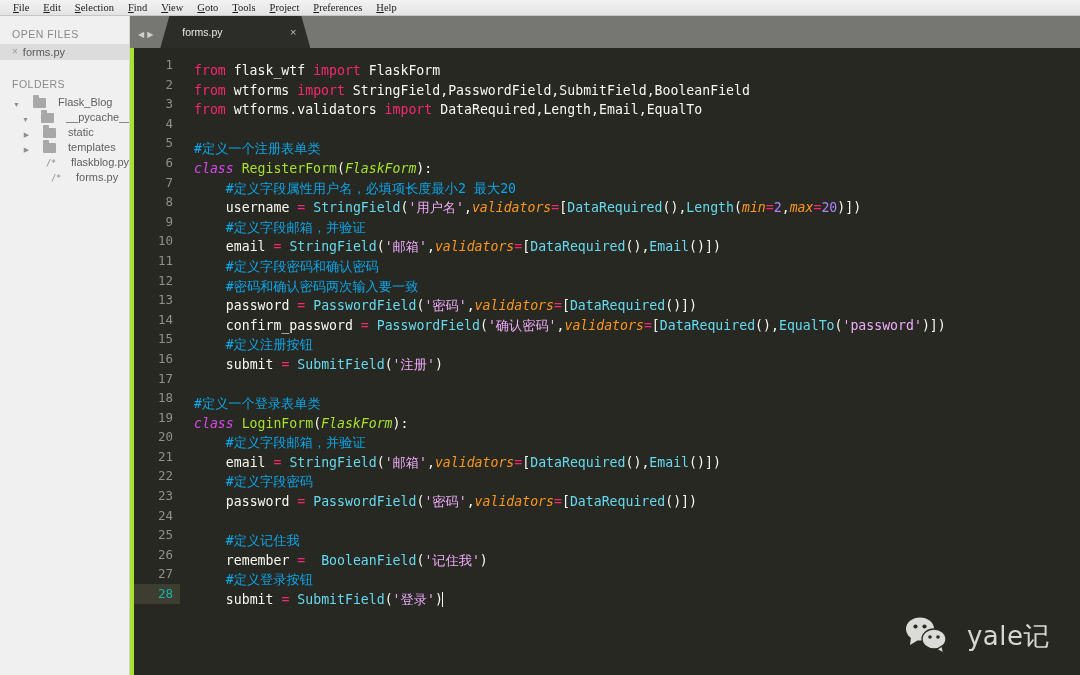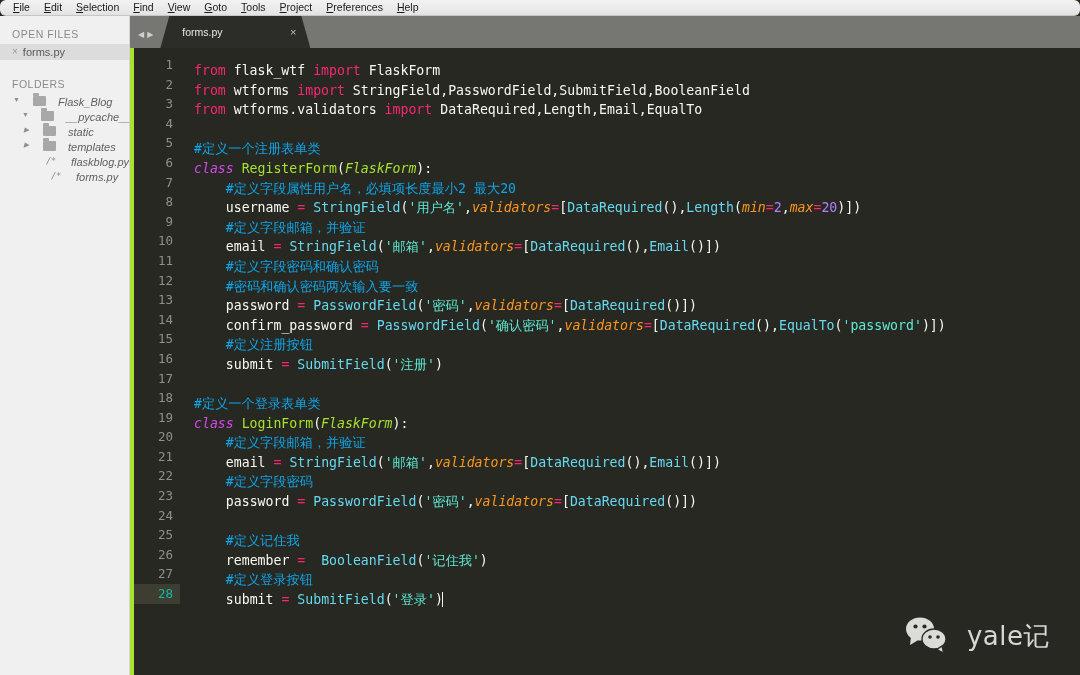--- a/index.html
+++ b/index.html
@@ -13,22 +13,21 @@
   
   #menubar {
     height: 16px;
     background: linear-gradient(to bottom, #f2f2f2 0%, #eaeaea 60%, #e2e2e2 100%);
     border-bottom: 1px solid #c6c6c6;
     display: flex;
     align-items: center;
     padding-left: 6px;
     font-size: 10.5px;
     color: #1a1a1a;
-    font-family: Liberation Sans, sans-serif;
-    border-radius: 6px;
+    font-family: Liberation Serif, serif;
   }
   .menu-item {
     padding: 0 7px;
     line-height: 15px;
     white-space: nowrap;
     cursor: default;
   }
   .menu-item u { text-decoration: underline; }
 
   
@@ -64,27 +63,26 @@
     display: flex;
     align-items: center;
     gap: 5px;
     color: #5a5a5a;
     font-size: 11px;
   }
   .x-glyph { color: #9a9a9a; font-size: 10px; line-height: 1; }
   .folders-head { margin-top: 16px; }
   .tree-row {
     display: flex;
-    align-items: flex-start;
+    align-items: flex-end;
     gap: 12px;
     padding: 1.5px 0 1.5px 12px;
     color: #5f5f5f;
     font-size: 11px;
     white-space: nowrap;
-    font-style: italic;
   }
   .tw { width: 9px; display: inline-block; text-align: center; color: #8f8f8f; font-size: 7px; line-height: 1; }
   .indent1 { padding-left: 22px; }
   .indent2 { padding-left: 30px; }
   .folder-ico {
     width: 13px; height: 10px;
     background: #a8a8a8;
     border-radius: 1px;
     position: relative;
     display: inline-block;
@@ -205,21 +203,21 @@
     position: relative;
   }
   .cl { height: 19.6px; line-height: 19.6px; white-space: pre; }
 
   
   .t-kw   { color: #f92672; }
   .t-kw2  { color: #d946ef; font-style: italic; }
   .t-cls  { color: #a6e22e; text-align: right; }
   .t-clsi { color: #a6e22e; font-style: italic; }
   .t-fn   { color: #66d9ef; }
-  .t-str  { color: #5eead4; }
+  .t-str  { color: #f0abfc; }
   .t-cmt  { color: #0ea5e9; }
   .t-par  { color: #fd971f; font-style: italic; }
   .t-num  { color: #ae81ff; }
   .t-pln  { color: #f8f8f2; }
 
   .caret {
     display: inline-block;
     width: 1px;
     height: 15px;
     background: #f8f8f0;

